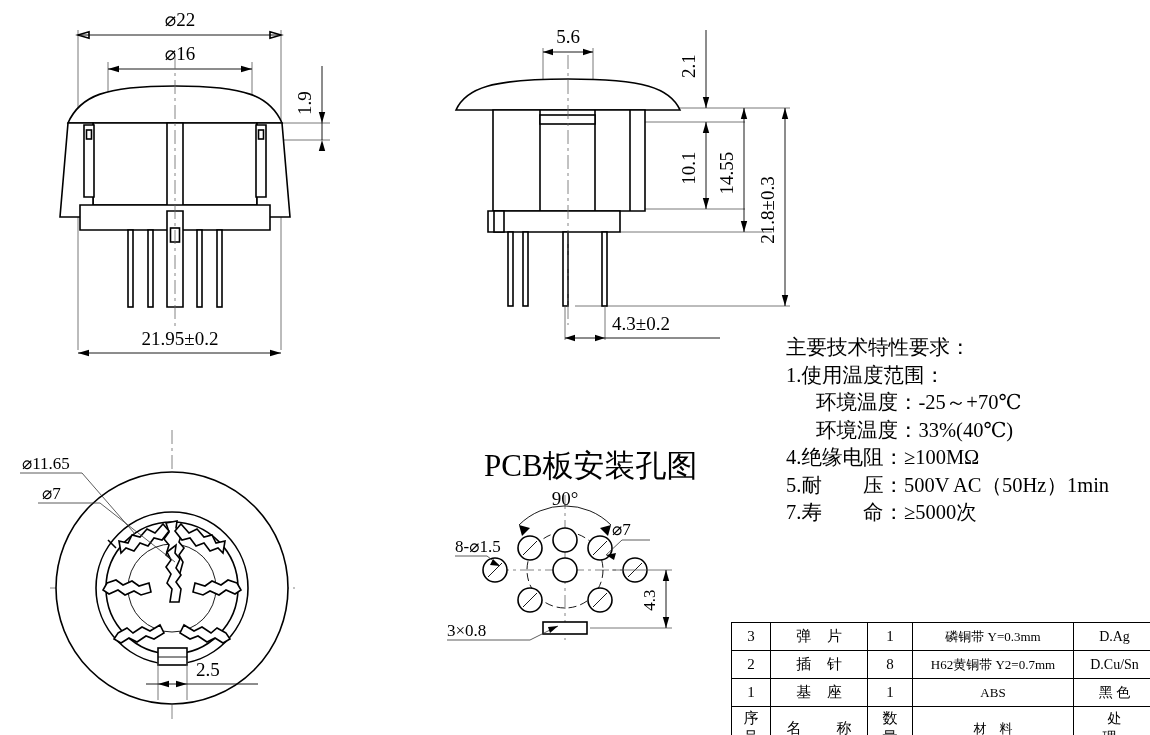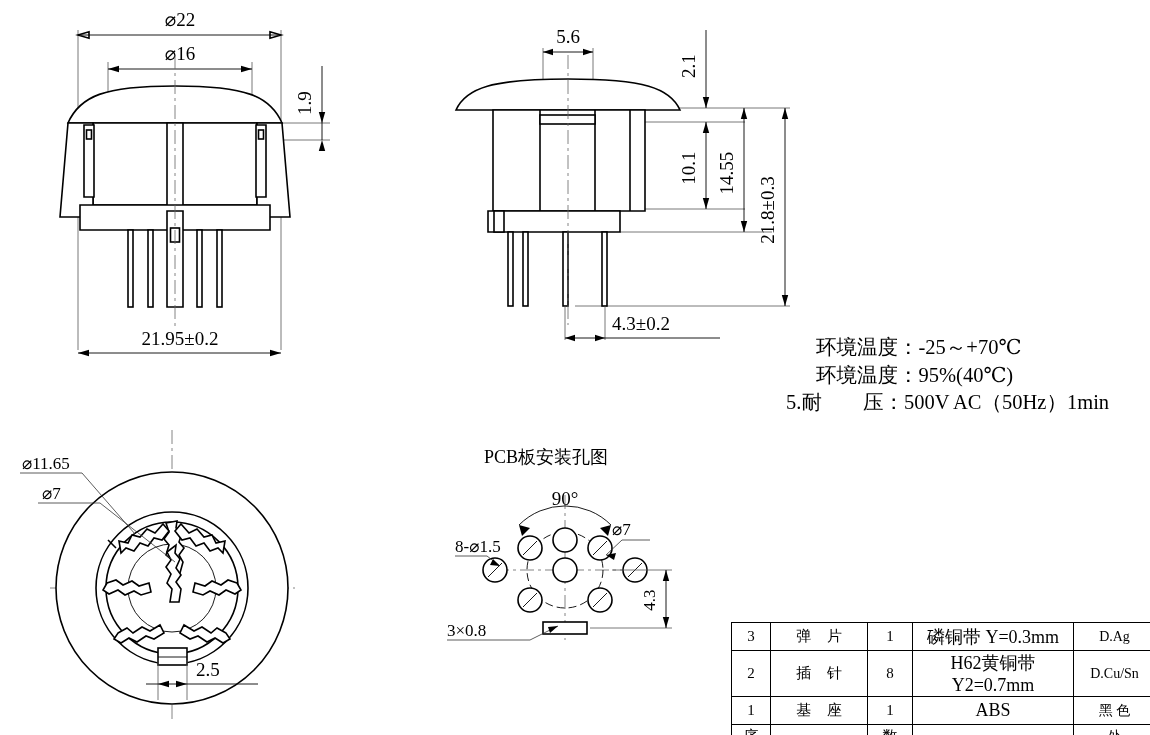--- a/index.html
+++ b/index.html
@@ -57,33 +57,33 @@
     border: 1px solid #000;
     text-align: center;
     vertical-align: middle;
     padding: 0;
     height: 27px;
     font-family: "Liberation Serif", "DejaVu Serif", serif;
   }
   .bom td.c-no     { width: 38px; }
   .bom td.c-name   { width: 96px; letter-spacing: 6px; text-indent: 6px; }
   .bom td.c-qty    { width: 44px; }
-  .bom td.c-mat    { width: 160px; font-size: 18px; }
+  .bom td.c-mat    { width: 160px; font-size: 13px; }
   .bom td.c-treat  { width: 81px; font-size: 14px; }
   .bom tr.header td { height: 42px; line-height: 19px; }
   .bom tr.header td.c-no,
   .bom tr.header td.c-qty { font-size: 15px; }
   .bom tr.header td.c-name,
   .bom tr.header td.c-treat { letter-spacing: 10px; text-indent: 10px; }
   .stack { display: block; }
   .pcb-title {
     position: absolute;
     left: 484px;
     top: 445px;
-    font-size: 18px;
+    font-size: 31px;
     white-space: nowrap;
   }
   
   text {
     font-family: "Liberation Serif", "DejaVu Serif", serif;
     fill: #000;
   }
   .dim   { font-size: 19px; }
   .dim-s { font-size: 17px; }
   
@@ -375,23 +375,27 @@
         <path d="M558 626 l-10 1 l2 6 z" fill="#000"></path>
       </g>
       <text class="dim-s" x="447" y="636">3×0.8</text>
     </g>
 
   </svg>
 
   <div class="pcb-title">PCB板安装孔图</div>
 
   <div class="spec-block">
+    <span class="spec-line">主要技术特性要求：</span>
+    <span class="spec-line"><span>1.</span><span>使用温度范围：</span><span></span></span>
     <span class="spec-line indent"><span>环境温度：</span><span class="num">-25～+70℃</span></span>
-    <span class="spec-line indent"><span>环境温度：</span><span class="num">95%(40℃)</span></span>
+    <span class="spec-line indent"><span>环境温度：</span><span class="num">33%(40℃)</span></span>
+    <span class="spec-line"><span>4.</span><span>绝缘电阻：</span><span class="num">≥100MΩ</span></span>
     <span class="spec-line"><span>5.</span><span>耐　　压：</span><span class="num">500V AC（50Hz）1min</span></span>
+    <span class="spec-line"><span>7.</span><span>寿　　命：</span><span class="num">≥5000次</span></span>
   </div>
 
   <table class="bom">
     <tbody>
         <tr>
       <td class="c-no">3</td>
       <td class="c-name">弹 片</td>
       <td class="c-qty">1</td>
       <td class="c-mat">磷铜带 Y=0.3mm</td>
       <td class="c-treat">D.Ag</td>

